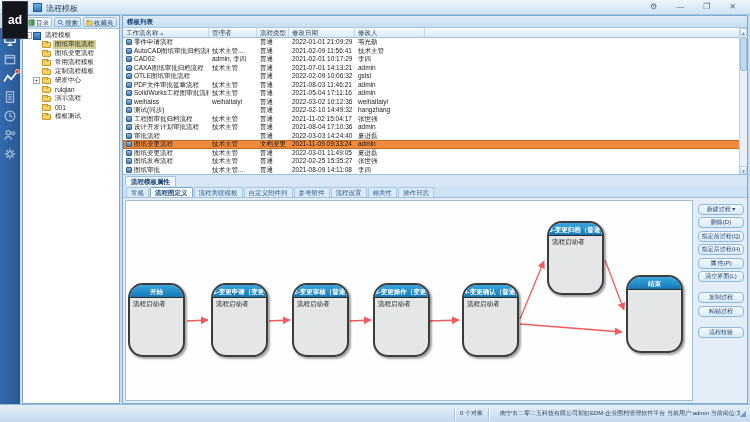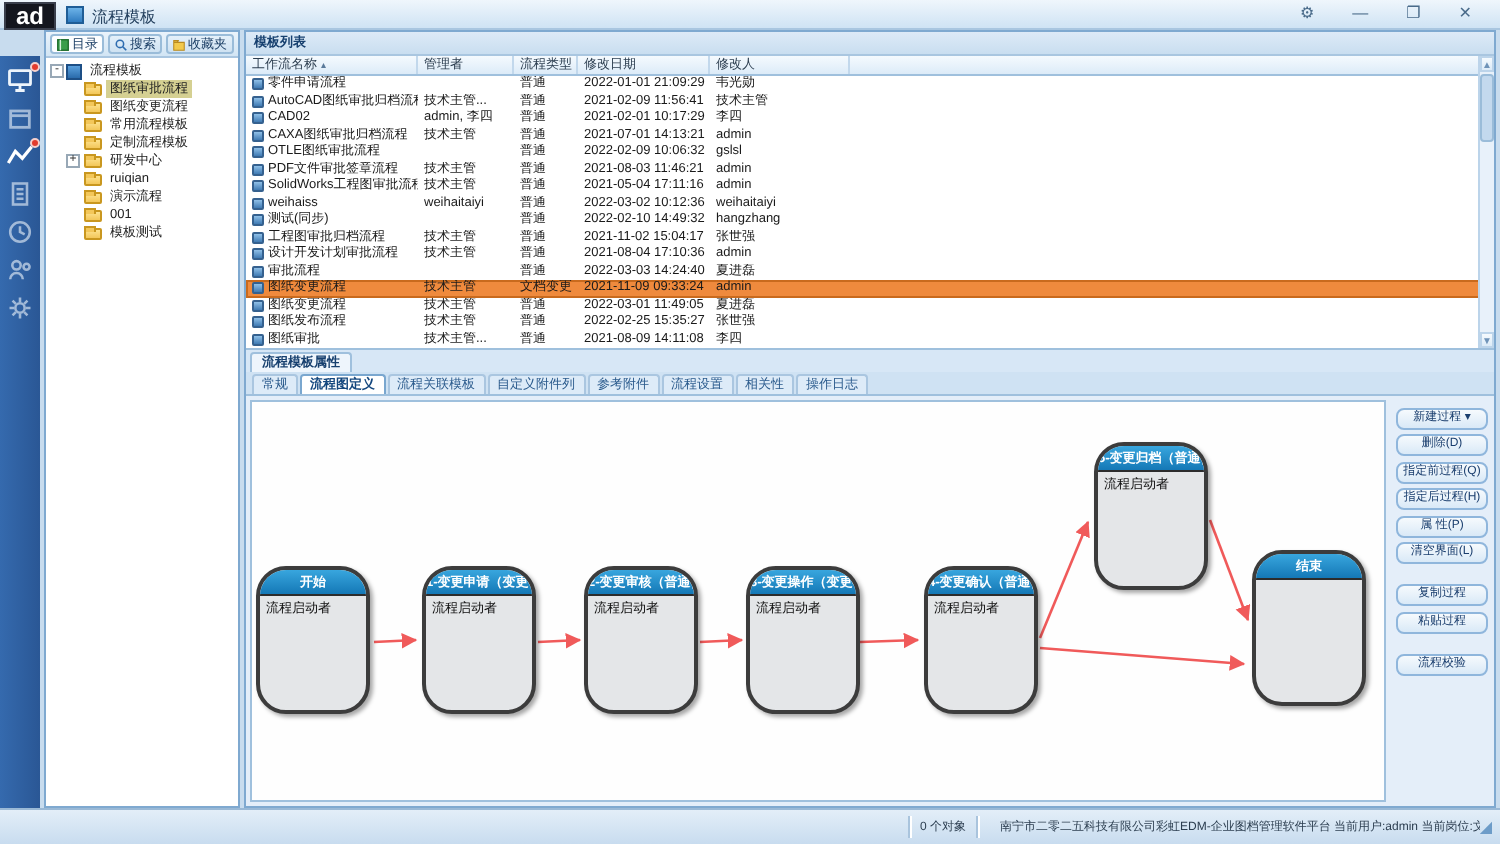--- a/index.html
+++ b/index.html
@@ -2,21 +2,21 @@
 <html><head>
 <meta charset="utf-8">
 <style>
   * { margin:0; padding:0; box-sizing:border-box; }
   html,body { width:750px; height:422px; overflow:hidden; }
   body { font-family:"Liberation Sans","DejaVu Sans",sans-serif; background:#c8dcee; position:relative; color:#222; }
 
   
   .titlebar { position:absolute; left:0; top:0; width:750px; height:15px;
     background:linear-gradient(#eff6fc,#cfe3f4); border-bottom:1px solid #a9c6e0; }
-  .app-logo { position:absolute; left:2px; top:1px; width:26px; height:14px; background:#14161e;
+  .app-logo { position:absolute; left:2px; top:1px; width:26px; height:38px; background:#14161e;
     color:#fff; font-weight:bold; font-size:12px; display:flex; align-items:center; justify-content:center;
     border:1px solid #3a3f4c; z-index:40; }
   .win-icon { position:absolute; left:33px; top:3px; width:9px; height:9px;
     background:linear-gradient(#6db3e8,#2f7bc0); border:1px solid #1f5d96; }
   .win-title { position:absolute; left:46px; top:3px; font-size:8px; color:#24405e; }
   .win-controls { position:absolute; right:14px; top:2px; display:flex; gap:19px; }
   .win-controls span { font-size:8px; color:#4a6b8a; cursor:default; line-height:10px; }
 
   
   .navbar { position:absolute; left:0; top:28px; width:20px; height:376px;

